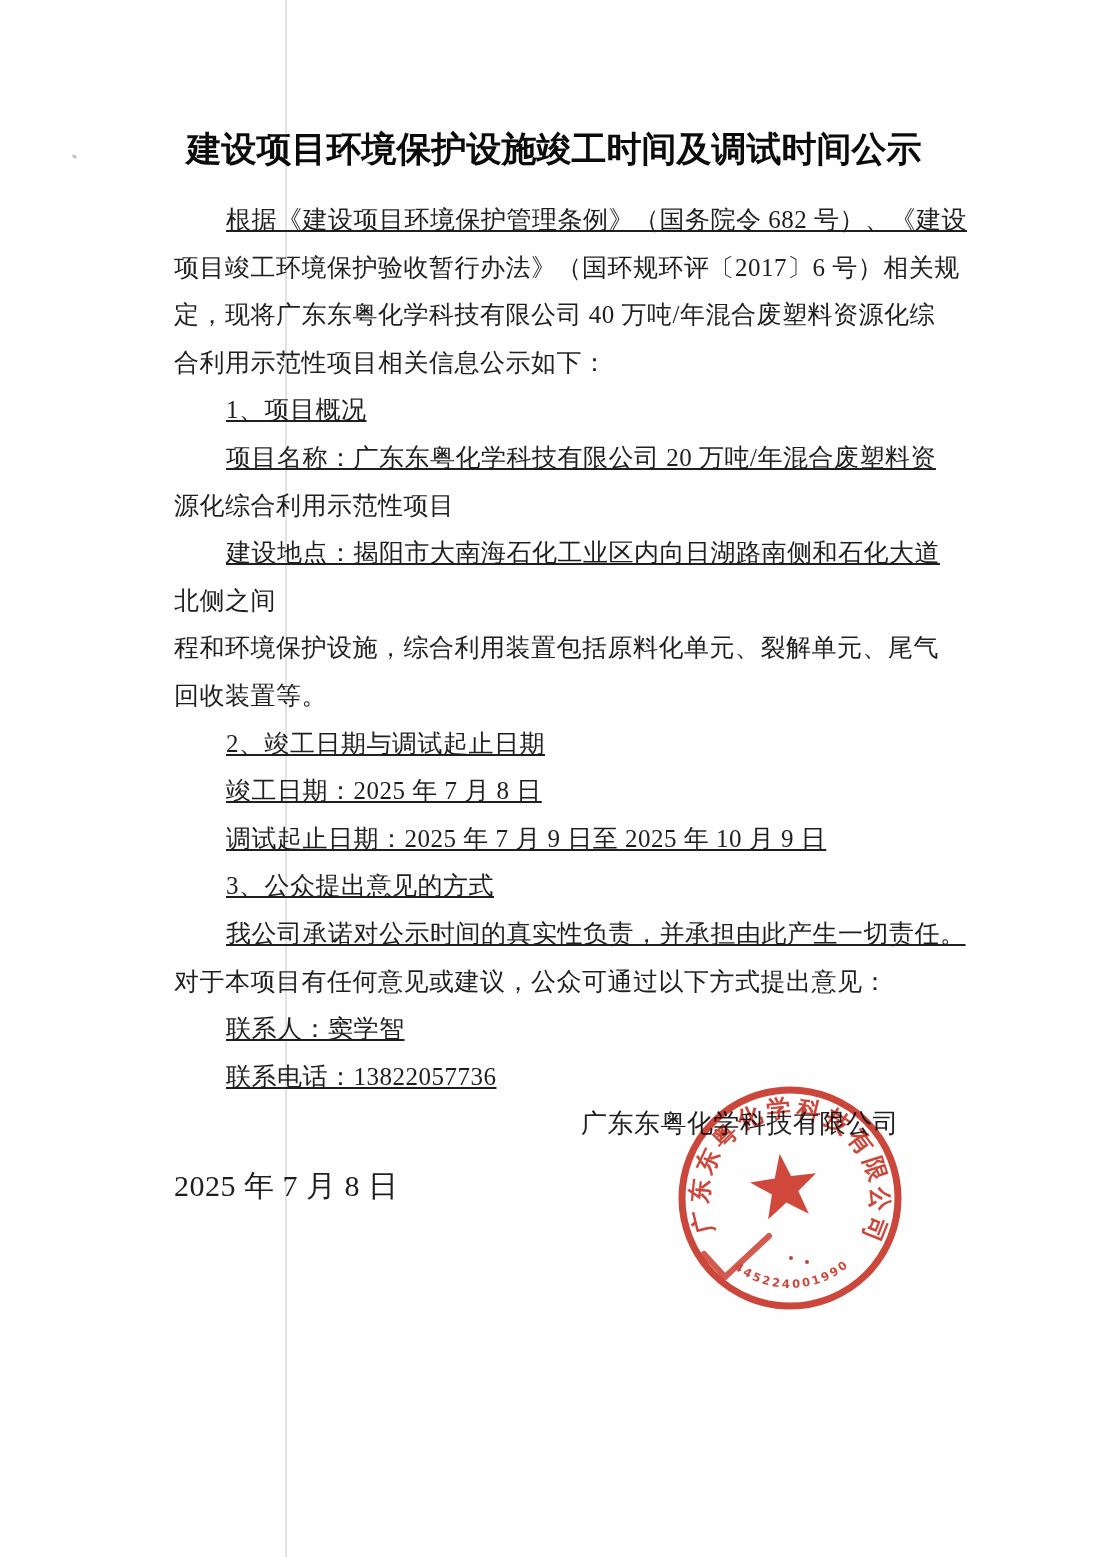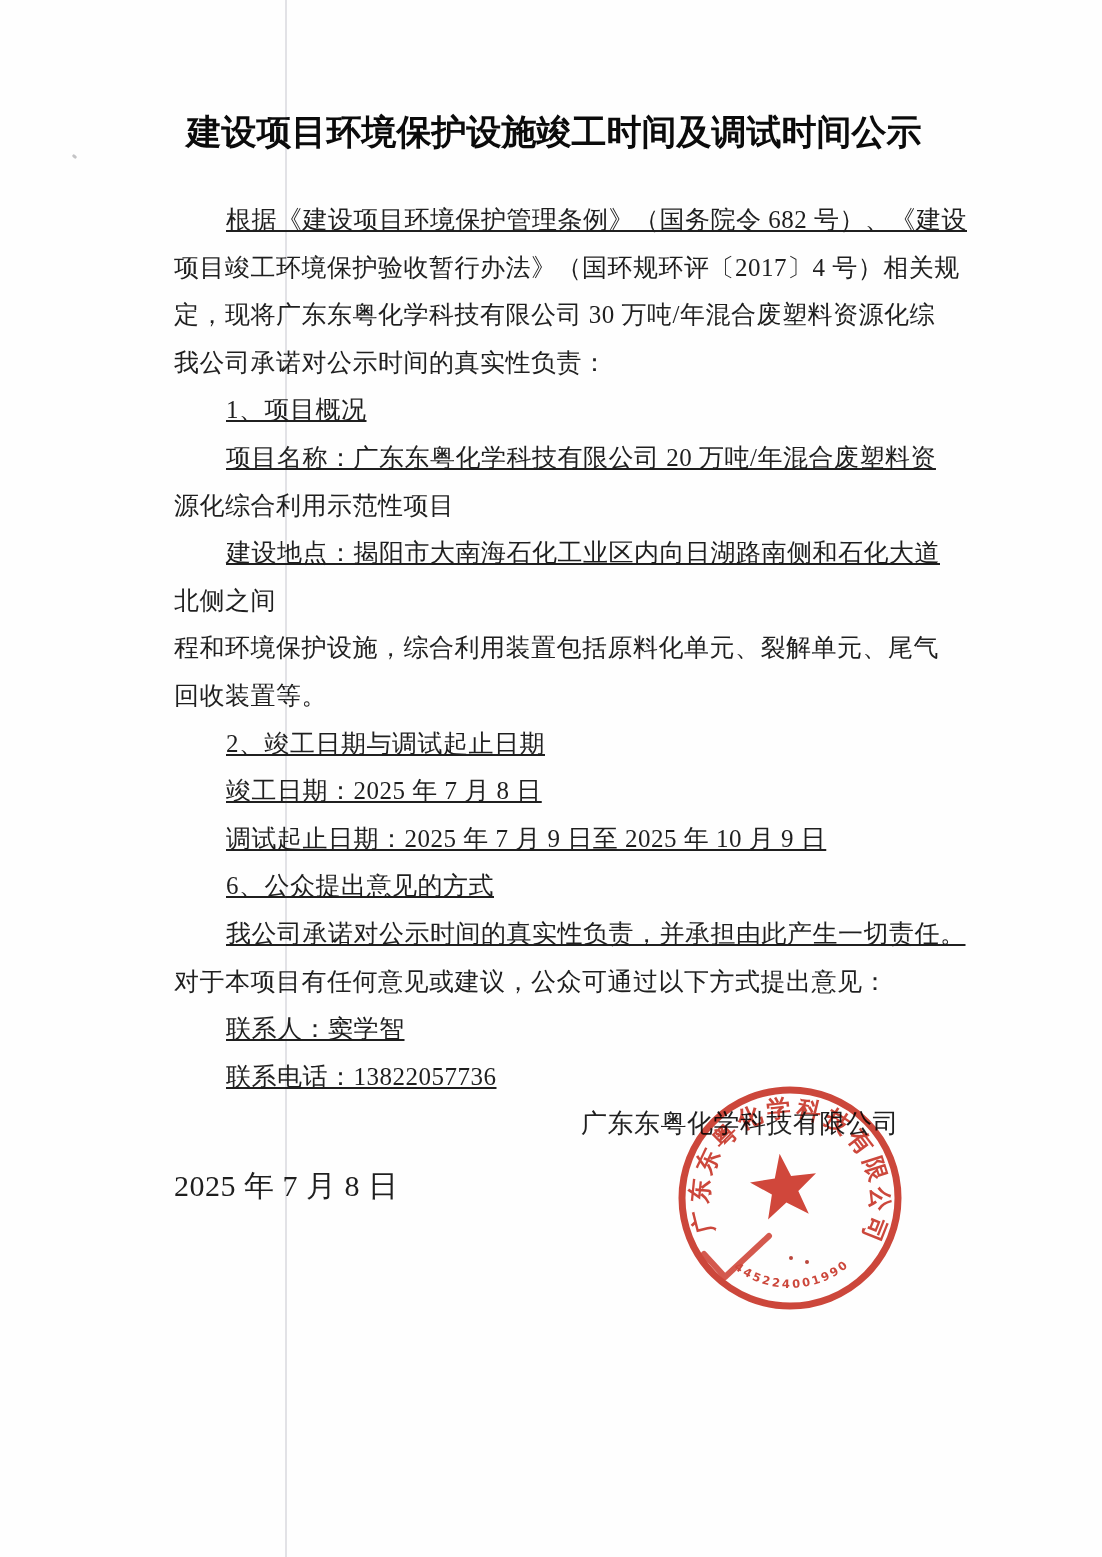--- a/index.html
+++ b/index.html
@@ -22,21 +22,21 @@
   .paper-speck {
     position: absolute;
     left: 72px; top: 155px;
     width: 5px; height: 3px;
     background: #c4c4c6;
     transform: rotate(40deg);
     border-radius: 2px;
   }
   .doc-title {
     position: absolute;
-    top: 109px; left: 168px;
+    top: 126px; left: 168px;
     width: 772px;
     text-align: center;
     font-size: 35px;
     font-weight: bold;
     color: #0b0b0b;
     letter-spacing: 0px;
     white-space: nowrap;
   }
   .doc-content {
     position: absolute;
@@ -83,34 +83,34 @@
 <div class="page">
 
   <div class="scan-streak"></div>
   <div class="paper-speck"></div>
 
   <div class="doc-title">建设项目环境保护设施竣工时间及调试时间公示</div>
 
   <div class="doc-content">
     <div id="bodyLines">
         <div class="line indent">根据《建设项目环境保护管理条例》（国务院令 682 号）、《建设</div>
-        <div class="line">项目竣工环境保护验收暂行办法》（国环规环评〔2017〕4 号）相关规</div>
-        <div class="line">定，现将广东东粤化学科技有限公司 30 万吨/年混合废塑料资源化综</div>
-        <div class="line">我公司承诺对公示时间的真实性负责：</div>
+        <div class="line">项目竣工环境保护验收暂行办法》（国环规环评〔2017〕6 号）相关规</div>
+        <div class="line">定，现将广东东粤化学科技有限公司 40 万吨/年混合废塑料资源化综</div>
+        <div class="line">合利用示范性项目相关信息公示如下：</div>
         <div class="line indent">1、项目概况</div>
         <div class="line indent">项目名称：广东东粤化学科技有限公司 20 万吨/年混合废塑料资</div>
         <div class="line">源化综合利用示范性项目</div>
         <div class="line indent">建设地点：揭阳市大南海石化工业区内向日湖路南侧和石化大道</div>
         <div class="line">北侧之间</div>
         <div class="line">程和环境保护设施，综合利用装置包括原料化单元、裂解单元、尾气</div>
         <div class="line">回收装置等。</div>
         <div class="line indent">2、竣工日期与调试起止日期</div>
         <div class="line indent">竣工日期：2025 年 7 月 8 日</div>
         <div class="line indent">调试起止日期：2025 年 7 月 9 日至 2025 年 10 月 9 日</div>
-        <div class="line indent">6、公众提出意见的方式</div>
+        <div class="line indent">3、公众提出意见的方式</div>
         <div class="line indent">我公司承诺对公示时间的真实性负责，并承担由此产生一切责任。</div>
         <div class="line">对于本项目有任何意见或建议，公众可通过以下方式提出意见：</div>
         <div class="line indent">联系人：窦学智</div>
         <div class="line indent">联系电话：13822057736</div>
       </div>
     <div class="sig-company">广东东粤化学科技有限公司</div>
     <div class="sig-date">2025 年 7 月 8 日</div>
   </div>
 
   <svg class="stamp" viewBox="0 0 240 240" width="240" height="240">

